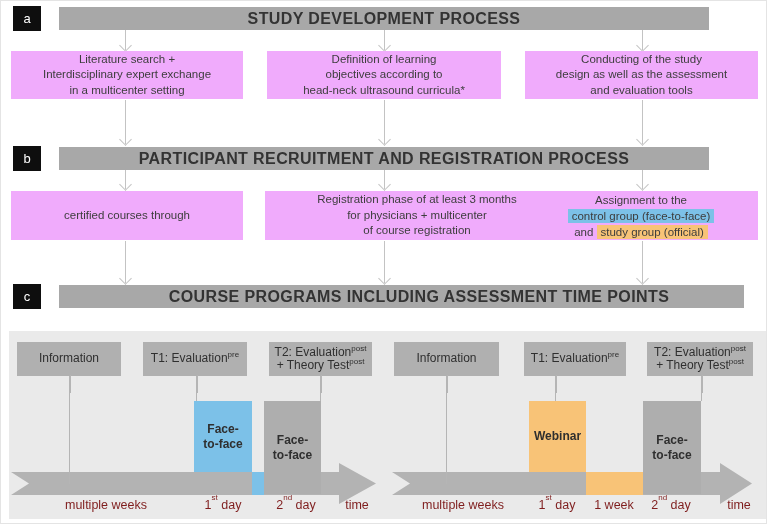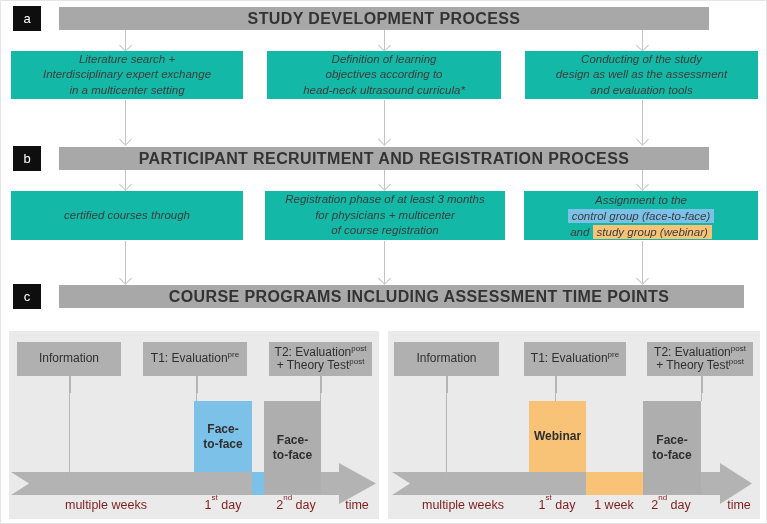--- a/index.html
+++ b/index.html
@@ -3,29 +3,29 @@
 <meta charset="utf-8">
 <style>
   html,body{margin:0;padding:0;background:#ffffff;}
   .fig{position:relative;width:767px;height:524px;background:#ffffff;border:1px solid #e4e4e4;
        box-sizing:border-box;font-family:"Liberation Sans","DejaVu Sans",sans-serif;color:#3a3a3a;overflow:hidden;}
   .chip{position:absolute;width:28px;height:25px;background:#0e0e0e;color:#ffffff;
         font-size:13px;display:flex;align-items:center;justify-content:center;}
   .hbar{position:absolute;left:58px;width:650px;height:23px;background:#a8a8a8;
         display:flex;align-items:center;justify-content:center;font-size:16px;font-weight:700;
         color:#333333;letter-spacing:0.4px;}
-  .sbox{position:absolute;height:48px;background:#14b8a6;display:flex;flex-direction:column;
-        align-items:center;justify-content:center;text-align:center;font-size:11.5px;line-height:15.5px;color:#3d3d3d;font-style:italic;}
+  .sbox{position:absolute;height:48px;background:#f0abfc;display:flex;flex-direction:column;
+        align-items:center;justify-content:center;text-align:center;font-size:11.5px;line-height:15.5px;color:#3d3d3d;}
   .vconn{position:absolute;width:0;border-left:1.5px solid #c3c3c3;}
   .vconn .chev{position:absolute;width:8px;height:8px;}
   .chev.down{border-left:1.5px solid #c3c3c3;border-bottom:1.5px solid #c3c3c3;
              transform:rotate(-45deg);bottom:0px;left:-5.5px;}
   .chev.up{border-left:1.5px solid #b5b5b5;border-top:1.5px solid #b5b5b5;
            transform:rotate(45deg);top:0px;left:-5.5px;}
-  .panel{position:absolute;top:330px;height:188px;background:#eaeaea;}
+  .panel{position:absolute;top:330px;height:188px;background:#eaeaea;padding-left:36px;}
   .tlbox{position:absolute;top:11px;height:34px;background:#b0b0b0;display:flex;flex-direction:column;
          align-items:center;justify-content:center;text-align:center;font-size:12px;color:#2f2f2f;line-height:13.5px;}
   .pconn{position:absolute;width:0;border-left:1.5px solid #b5b5b5;z-index:3;}
   .course{position:absolute;top:70px;display:flex;align-items:center;justify-content:center;text-align:center;
           font-size:12px;font-weight:700;color:#2f2f2f;white-space:pre-line;line-height:15px;z-index:2;}
   .blue{background:#7cc1e8;}
   .orange{background:#f8c377;}
   .graycourse{background:#aeaeae;}
   .strip{position:absolute;top:141px;height:23px;z-index:2;}
   .tl-svg{position:absolute;left:0;top:0;z-index:1;}
@@ -88,29 +88,29 @@
   <div class="vconn" style="left:383px;top:169px;height:19px;">
       <span class="chev down"></span>
     </div>
   <div class="vconn" style="left:641px;top:169px;height:19px;">
       <span class="chev down"></span>
     </div>
 
   <div class="sbox" style="left:10px;top:190px;width:232px;height:49px;">
     <div>certified courses through</div>
   </div>
-  <div class="sbox" style="left:264px;top:190px;width:240px;height:49px;">
+  <div class="sbox" style="left:264px;top:190px;width:240px;height:49px;padding-left:32px;">
     <div>Registration phase of at least 3 months</div>
     <div>for physicians + multicenter</div>
     <div>of course registration</div>
   </div>
   <div class="sbox" style="left:523px;top:190px;width:234px;height:49px;">
     <div class="b3line">Assignment to the</div>
     <div class="b3line"><span class="hl blue">control group (face-to-face)</span></div>
-    <div class="b3line"><span>and </span><span class="hl orange">study group (webinar)</span></div>
+    <div class="b3line"><span>and </span><span class="hl orange">study group (official)</span></div>
   </div>
 
   <div class="vconn" style="left:124px;top:240px;height:42px;">
       <span class="chev down"></span>
     </div>
   <div class="vconn" style="left:383px;top:240px;height:42px;">
       <span class="chev down"></span>
     </div>
   <div class="vconn" style="left:641px;top:240px;height:42px;">
       <span class="chev down"></span>

